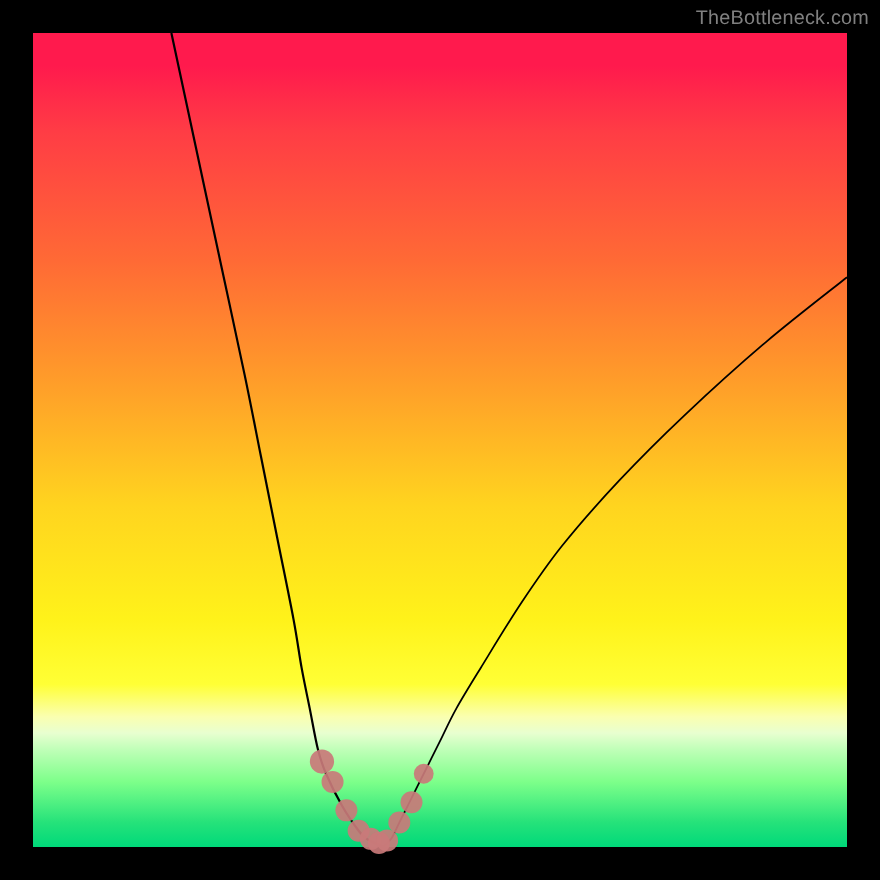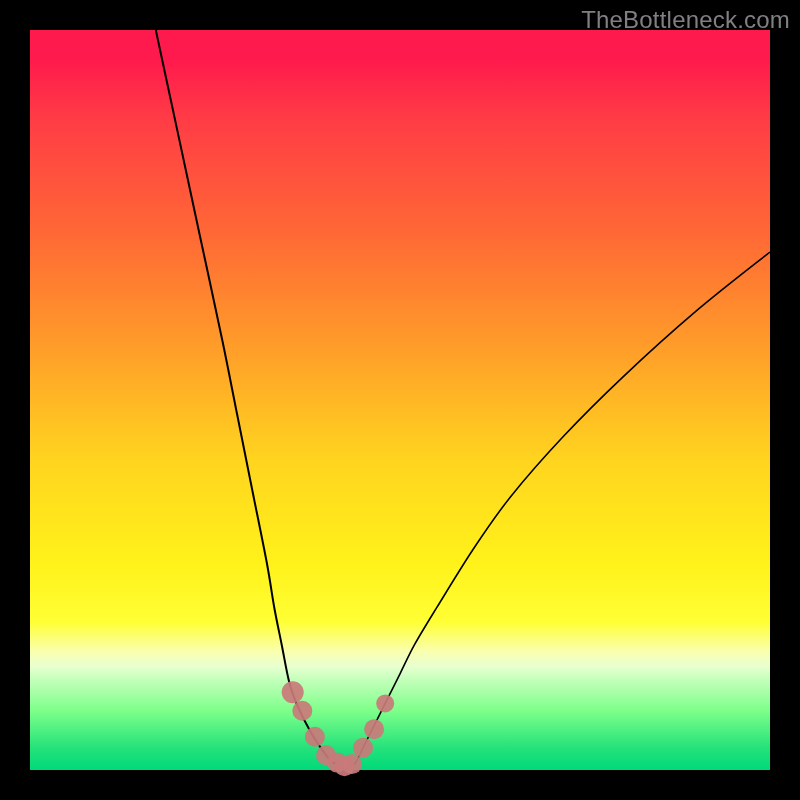--- a/index.html
+++ b/index.html
@@ -40,21 +40,21 @@
       #7dff8a 92%,
       #25e27a 97%,
       #00d97a 100%
     );
   }
   .watermark {
     position: absolute;
     top: 6px;
     right: 10px;
     color: #808080;
-    font-size: 24px;
+    font-size: 18px;
     font-weight: 500;
     letter-spacing: 0.2px;
   }
   svg.curves {
     position: absolute;
     left: 0;
     top: 0;
     width: 740px;
     height: 740px;
     overflow: visible;

